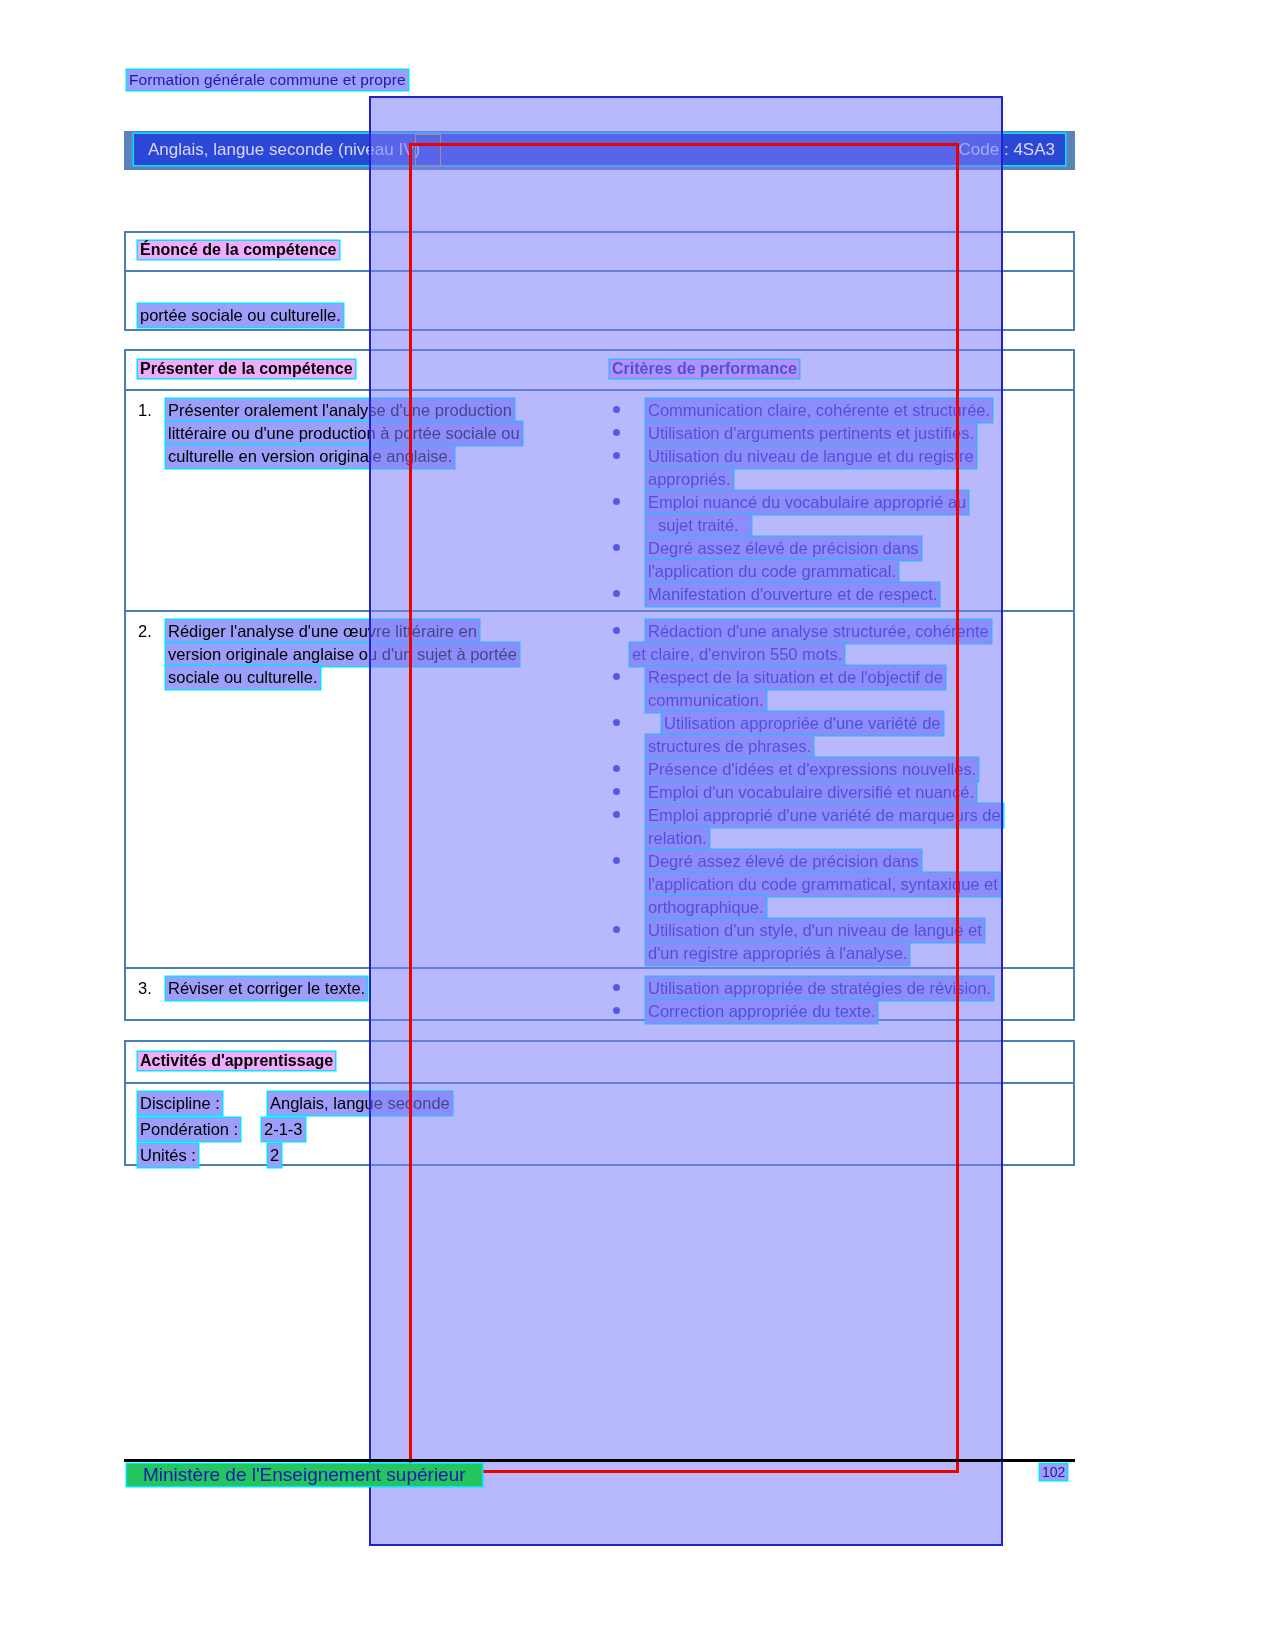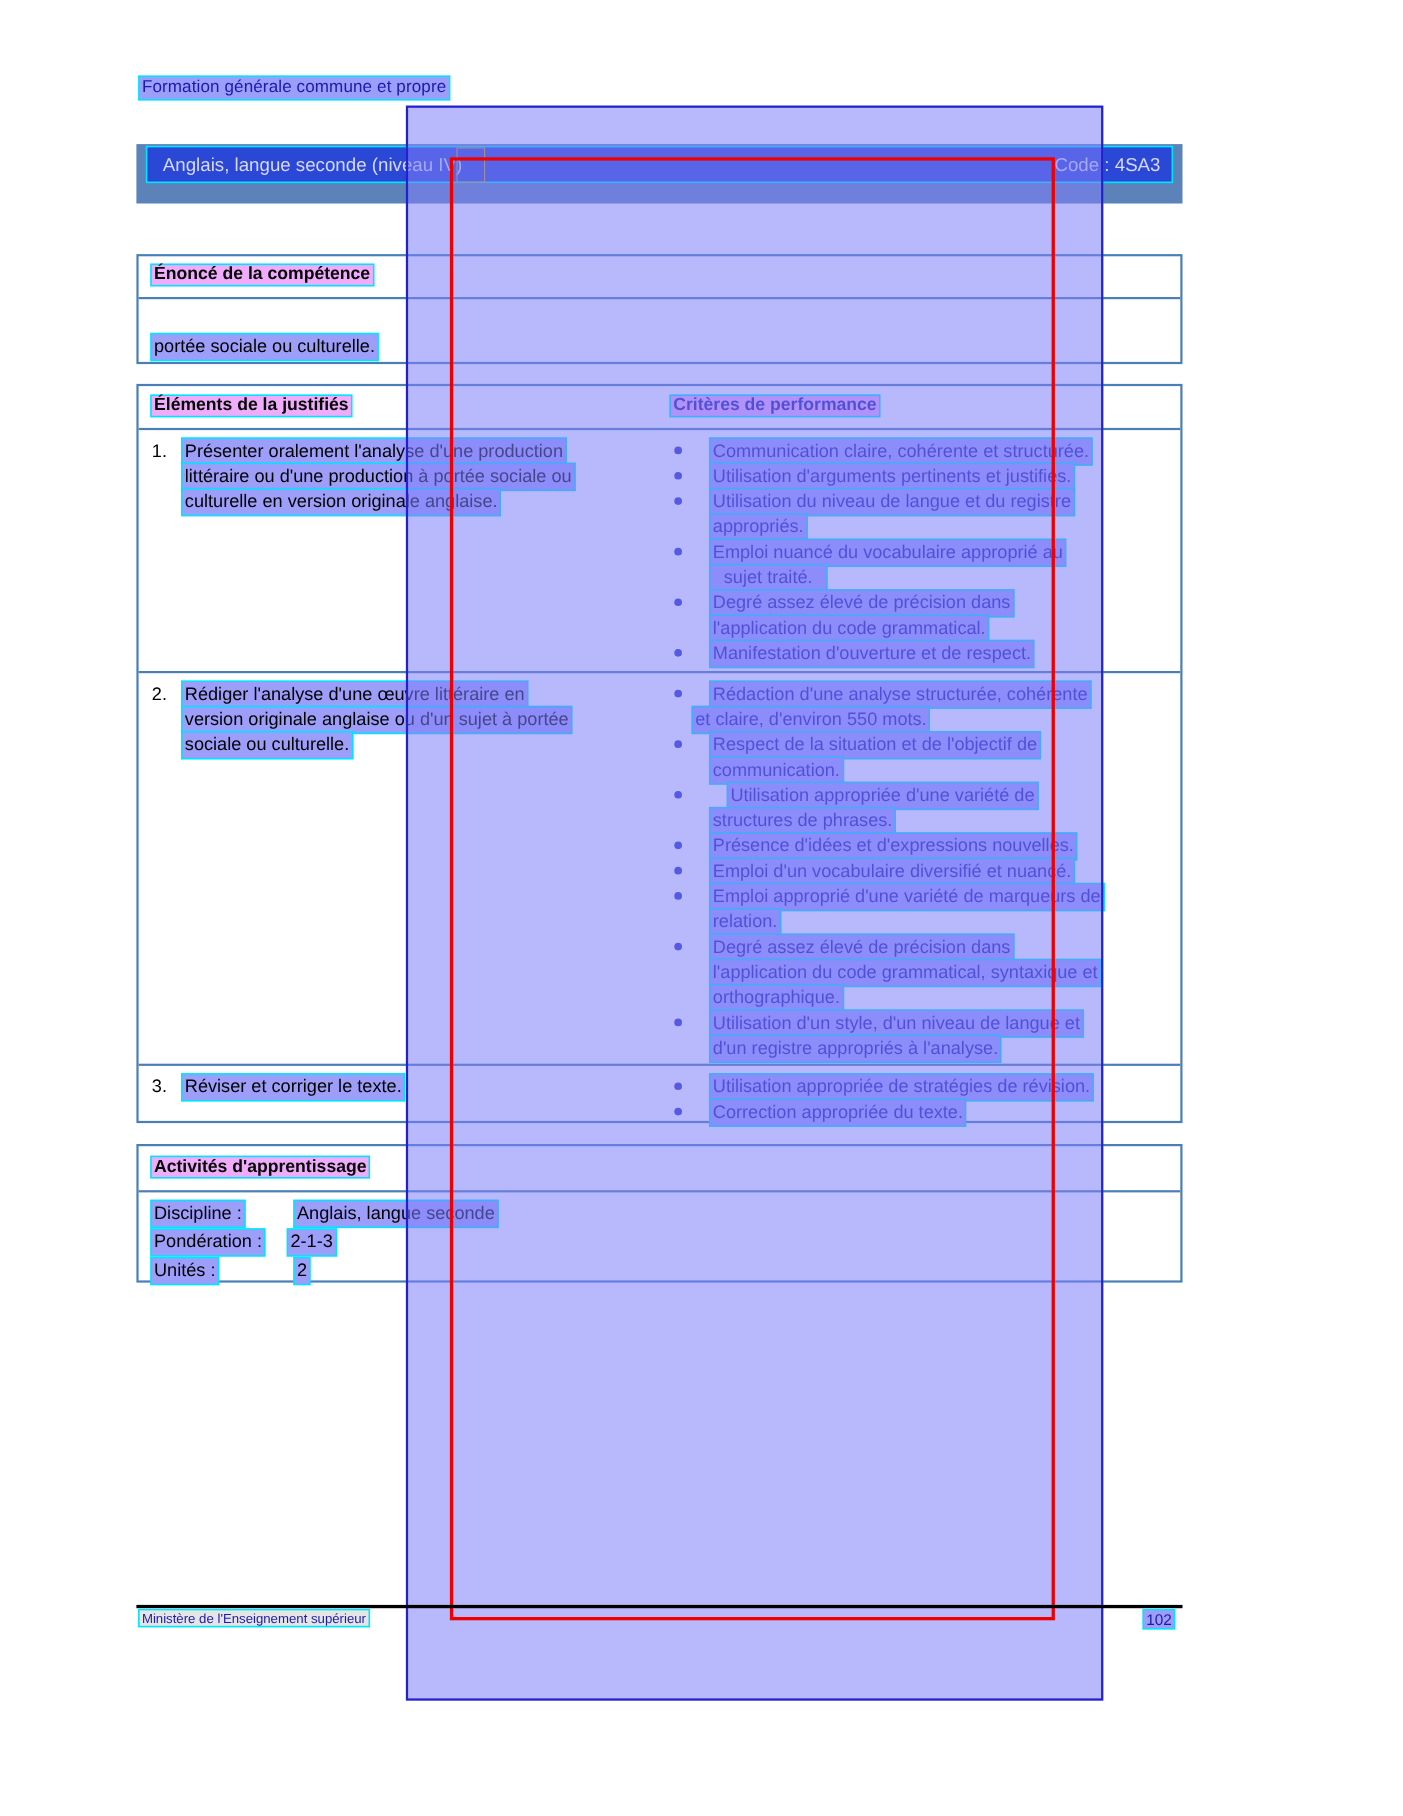--- a/index.html
+++ b/index.html
@@ -5,21 +5,21 @@
   html,body{margin:0;padding:0;background:#ffffff;}
   body{width:1275px;height:1651px;position:relative;font-family:"Liberation Sans",sans-serif;color:#000;}
 
   .page{position:absolute;left:0;top:0;width:1275px;height:1651px;}
 
   
   .runhead{position:absolute;left:127px;top:70px;font-size:15.5px;color:#1a1aae;
            background:#9d9dfa;box-shadow:0 0 0 1.5px #00e5ff;padding:1px 2px;letter-spacing:.1px;}
 
   
-  .titleband{position:absolute;left:124px;top:131px;width:951px;height:54px;background:#5b82b9;}
+  .titleband{position:absolute;left:124px;top:131px;width:951px;height:39px;background:#5b82b9;}
   .titleband .inner{position:absolute;left:10px;top:3px;width:931px;height:31px;background:#2b47d6;
                     box-shadow:0 0 0 1.5px #00e5ff;}
   .title-txt{position:absolute;left:14px;top:6px;font-size:17px;color:#d6d9fb;white-space:nowrap;}
   .title-code{position:absolute;right:10px;top:6px;font-size:17px;color:#d6d9fb;white-space:nowrap;}
   .iv-box{position:absolute;left:415px;top:134px;width:24px;height:30px;border:1px solid #c8a020;}
 
   
   .objrow{position:absolute;left:127px;top:183px;width:945px;height:30px;}
   .obj-hl{position:absolute;left:0;top:0;width:945px;height:28px;background:#9d9dfa;box-shadow:0 0 0 1.5px #00e5ff;}
   .obj-l{position:absolute;left:10px;top:3px;font-size:21px;font-weight:bold;font-style:italic;color:#4a5ad8;}
@@ -41,22 +41,22 @@
 
   
   .wash{position:absolute;background:rgba(125,125,250,.55);pointer-events:none;}
 
   
   .rect-blue{position:absolute;border:2px solid #2222cc;box-sizing:border-box;pointer-events:none;}
   .rect-red{position:absolute;border:3px solid #ee0000;box-sizing:border-box;pointer-events:none;}
 
   
   .footrule{position:absolute;left:124px;top:1459px;width:951px;height:3px;background:#000;}
-  .foot-l{position:absolute;left:127px;top:1464px;font-size:12px;color:#1a1aae;
-          background:#e5e5e5;box-shadow:0 0 0 1.5px #00e5ff;padding:0 2px;}
+  .foot-l{position:absolute;left:127px;top:1464px;font-size:19px;color:#1a1aae;
+          background:#22c55e;box-shadow:0 0 0 1.5px #00e5ff;padding:0 16px;}
   .foot-r{position:absolute;left:1040px;top:1464px;font-size:14px;color:#1a1aae;
           background:#9d9dfa;box-shadow:0 0 0 1.5px #00e5ff;padding:0 2px;}
 </style>
 </head>
 <body>
 
 <div class="page">
 
   <div class="runhead">Formation générale commune et propre</div>
 
@@ -71,21 +71,21 @@
 
   <div class="tbox" style="left:124px;top:231px;width:951px;height:100px;">
     <div class="tdivider" style="top:37px;"></div>
     <span class="hdr-cell hdr-hl" style="left:12px;top:8px;">Énoncé de la compétence</span>
     <span class="body-txt line-hl" style="left:12px;top:71px;padding:0 2px;">portée sociale ou culturelle.</span>
   </div>
 
   <div class="tbox" style="left:124px;top:349px;width:951px;height:672px;">
 
     <div class="tdivider" style="top:38px;"></div>
-    <span class="hdr-cell hdr-hl" style="left:12px;top:9px;">Éléments de la justifiés</span>
+    <span class="hdr-cell hdr-hl" style="left:12px;top:9px;">Présenter de la compétence</span>
     <span class="hdr-cell hdr-hl" style="left:484px;top:9px;color:#1a1aae;">Critères de performance</span>
 
     <div class="tdivider" style="top:259px;"></div>
     <div class="tdivider" style="top:616px;"></div>
 
     <span class="body-txt" style="left:12px;top:48px;">1.</span>
     <span class="body-txt line-hl" style="left:40px;top:48px;padding:0 2px;">Présenter oralement l'analyse d'une production</span>
     <span class="body-txt line-hl" style="left:40px;top:71px;padding:0 2px;">littéraire ou d'une production à portée sociale ou</span>
     <span class="body-txt line-hl" style="left:40px;top:94px;padding:0 2px;">culturelle en version originale anglaise.</span>
 

